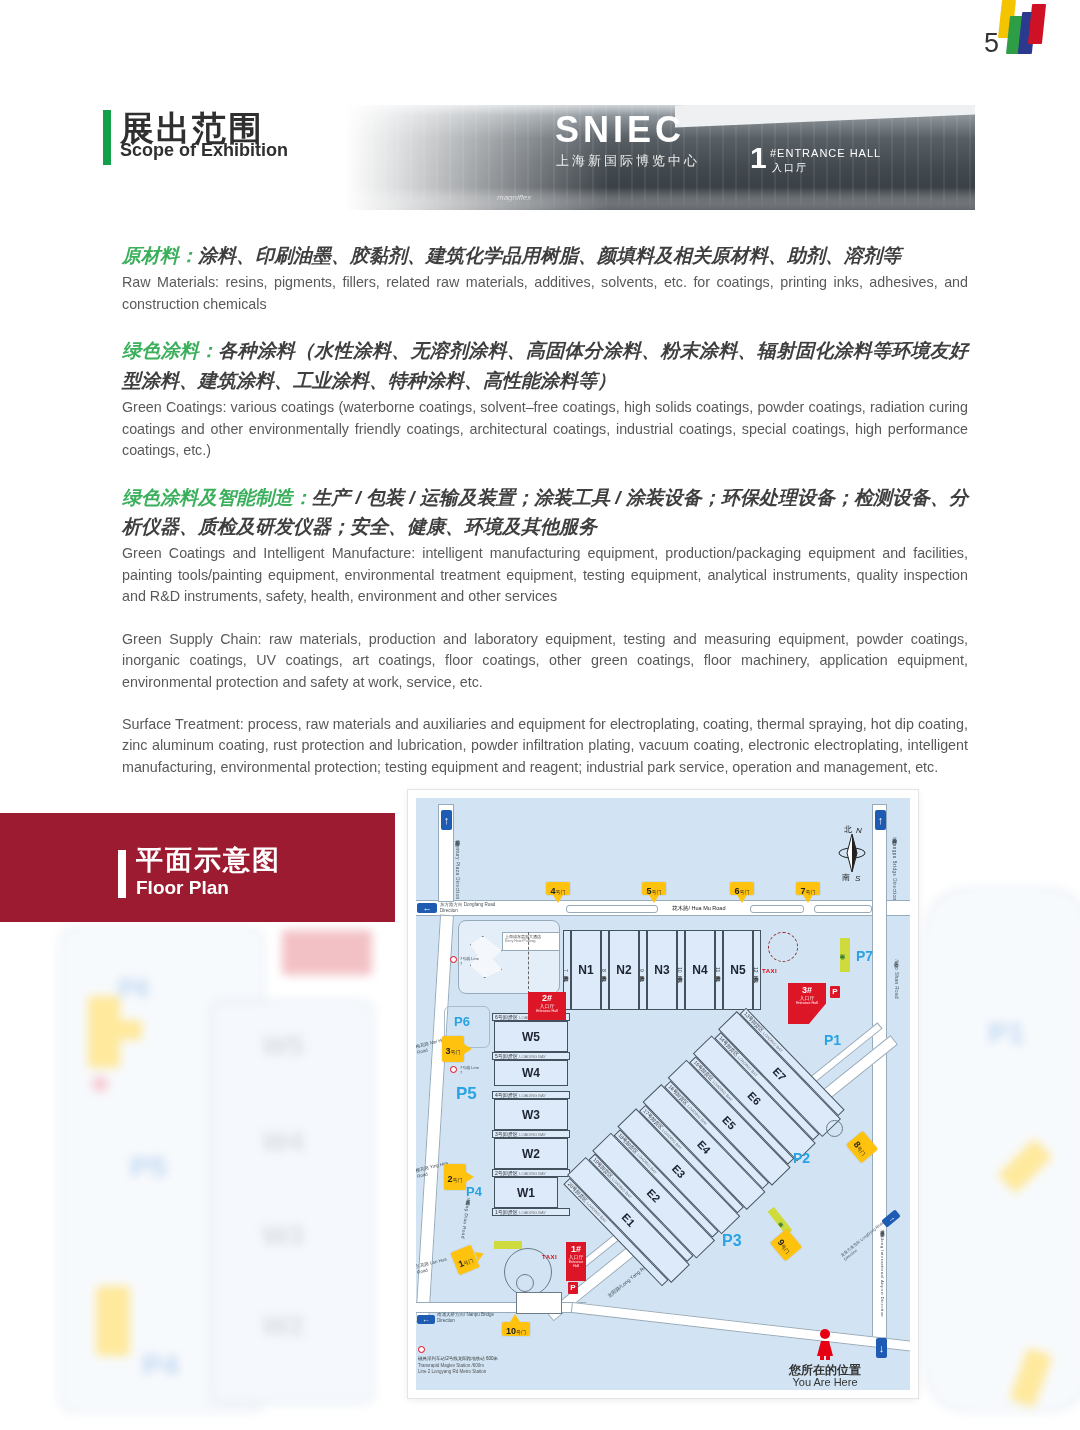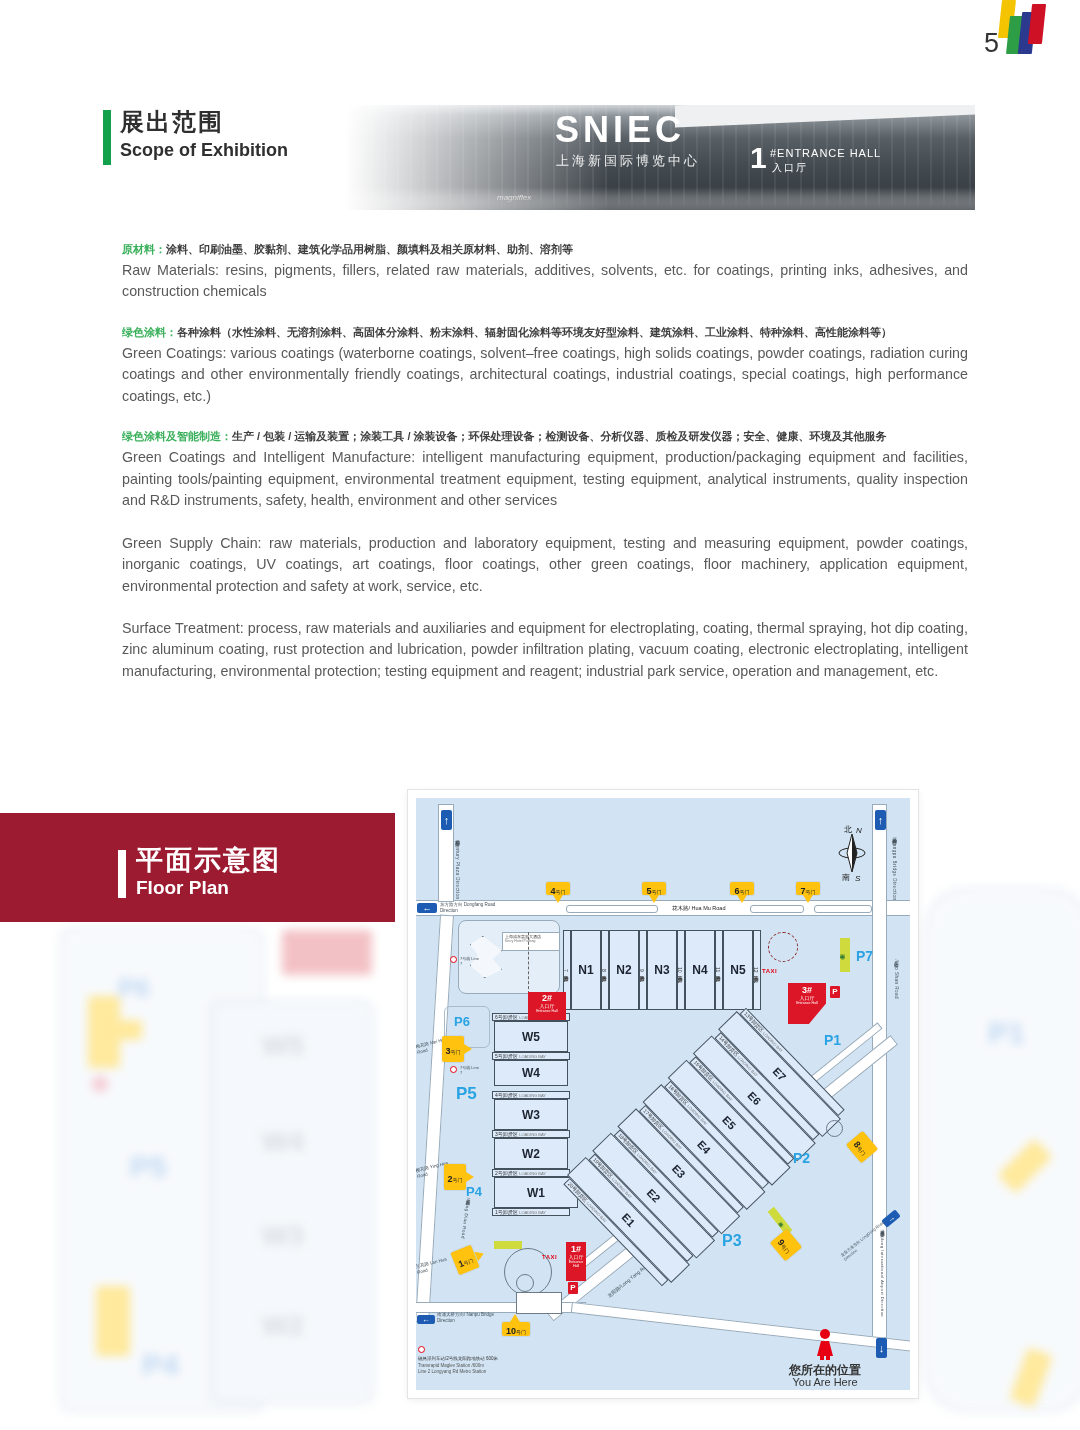--- a/index.html
+++ b/index.html
@@ -2,39 +2,39 @@
 <html><head>
 <meta charset="utf-8">
 <style>
   html,body{margin:0;padding:0;background:#fff;}
   body{font-family:"Liberation Sans","DejaVu Sans",sans-serif;}
   #page{position:relative;width:1080px;height:1430px;background:#fff;overflow:hidden;}
   
   .pagenum{position:absolute;left:984px;top:28px;font-size:27px;color:#333;}
   .ribbon{position:absolute;width:14px;border-radius:1px;}
   .greenbar{position:absolute;left:103px;top:110px;width:8px;height:55px;background:#13a04a;}
-  .h-title{position:absolute;left:120px;top:106px;font-size:24px;font-weight:bold;color:#2f2f2f;letter-spacing:2px;}
+  .h-title{position:absolute;left:120px;top:106px;font-size:34px;font-weight:bold;color:#2f2f2f;letter-spacing:2px;}
   .h-sub{position:absolute;left:120px;top:140px;font-size:18px;font-weight:bold;color:#2f2f2f;}
   
   .photo{position:absolute;left:345px;top:105px;width:630px;height:105px;overflow:hidden;
     background:linear-gradient(180deg,#cfd4d8 0%,#8e959b 10%,#575e64 32%,#434a50 58%,#3a4046 78%,#7c8084 92%,#a2a5a7 100%);}
   .photo .glass{position:absolute;inset:0;background:repeating-linear-gradient(90deg,rgba(255,255,255,.07) 0 2px,transparent 2px 13px);}
   .photo .roof{position:absolute;right:0;top:-6px;width:300px;height:22px;background:#eef0f1;transform:skewY(-2.5deg);}
   .photo .fade{position:absolute;inset:0;background:linear-gradient(90deg,#fff 0%,rgba(255,255,255,.85) 7%,rgba(255,255,255,0) 42%);}
   .photo .crowd{position:absolute;left:0;bottom:0;width:100%;height:15px;background:linear-gradient(180deg,rgba(70,75,80,0),rgba(90,95,100,.9));}
   .photo .sniec{position:absolute;left:210px;top:4px;color:#fff;font-size:36px;font-weight:bold;letter-spacing:4px;}
   .photo .sniec-zh{position:absolute;left:211px;top:47px;color:#eee;font-size:13px;letter-spacing:3px;}
   .photo .hall1{position:absolute;left:405px;top:36px;color:#fff;font-size:30px;font-weight:bold;}
   .photo .hall-en{position:absolute;left:425px;top:42px;color:#fff;font-size:11px;letter-spacing:1px;}
   .photo .hall-zh{position:absolute;left:427px;top:56px;color:#fff;font-size:10px;letter-spacing:2px;}
   .photo .brand{position:absolute;left:152px;top:88px;color:#ddd;font-size:8px;font-style:italic;}
   
   .sections{position:absolute;left:122px;top:241px;width:846px;}
   .sec{margin-bottom:21px;}
-  .sec .zh{font-size:11px;font-weight:bold;color:#3f3f3f;line-height:1.55;text-align:justify;}
+  .sec .zh{font-size:19px;font-weight:bold;color:#3f3f3f;line-height:1.55;text-align:justify;font-style:italic;}
   .sec .lab{color:#3bb05c;}
   .sec .en{font-size:14.3px;color:#595959;line-height:1.5;text-align:justify;margin-top:2px;}
   
   .fpbanner{position:absolute;left:0;top:813px;width:395px;height:109px;background:#9c1b30;}
   .fpbanner .bar{position:absolute;left:118px;top:37px;width:8px;height:48px;background:#fff;}
   .fpbanner .t1{position:absolute;left:136px;top:29px;color:#fff;font-size:27px;font-weight:bold;letter-spacing:2px;}
   .fpbanner .t2{position:absolute;left:136px;top:64px;color:#fff;font-size:19px;font-weight:bold;}
   
   .blurbg{position:absolute;left:0;top:778px;width:1080px;height:652px;filter:blur(5px);opacity:.55;}
   .bb-rect{position:absolute;border:2px solid #c2d2e2;background:#eef4fa;border-radius:10px;}
@@ -240,21 +240,21 @@
         </div>
     <div class="bay bayh" style="left:76px;top:293px;width:78px;height:8px;"><span>4号卸货区</span> <span class="lb">LOADING BAY</span></div>
     <div class="hall" style="left:78px;top:301px;width:74px;height:31px;font-size:12px;">
           <span>W3</span>
         </div>
     <div class="bay bayh" style="left:76px;top:332px;width:78px;height:8px;"><span>3号卸货区</span> <span class="lb">LOADING BAY</span></div>
     <div class="hall" style="left:78px;top:340px;width:74px;height:31px;font-size:12px;">
           <span>W2</span>
         </div>
     <div class="bay bayh" style="left:76px;top:371px;width:78px;height:8px;"><span>2号卸货区</span> <span class="lb">LOADING BAY</span></div>
-    <div class="hall" style="left:78px;top:379px;width:84px;height:31px;font-size:12px;">
+    <div class="hall" style="left:78px;top:379px;width:64px;height:31px;font-size:12px;">
           <span>W1</span>
         </div>
     <div class="bay bayh" style="left:76px;top:410px;width:78px;height:8px;"><span>1号卸货区</span> <span class="lb">LOADING BAY</span></div>
 
     <div class="ecplx">
       <div class="bay bayh" style="top:0;"><span>13号卸货区</span> <span class="lb">LOADING BAY</span></div>
       <div class="hall" style="top:9px;">
             <span>E7</span>
           </div>
       <div class="bay bayh" style="top:35px;"><span>14号卸货区</span> <span class="lb">LOADING BAY</span></div>

